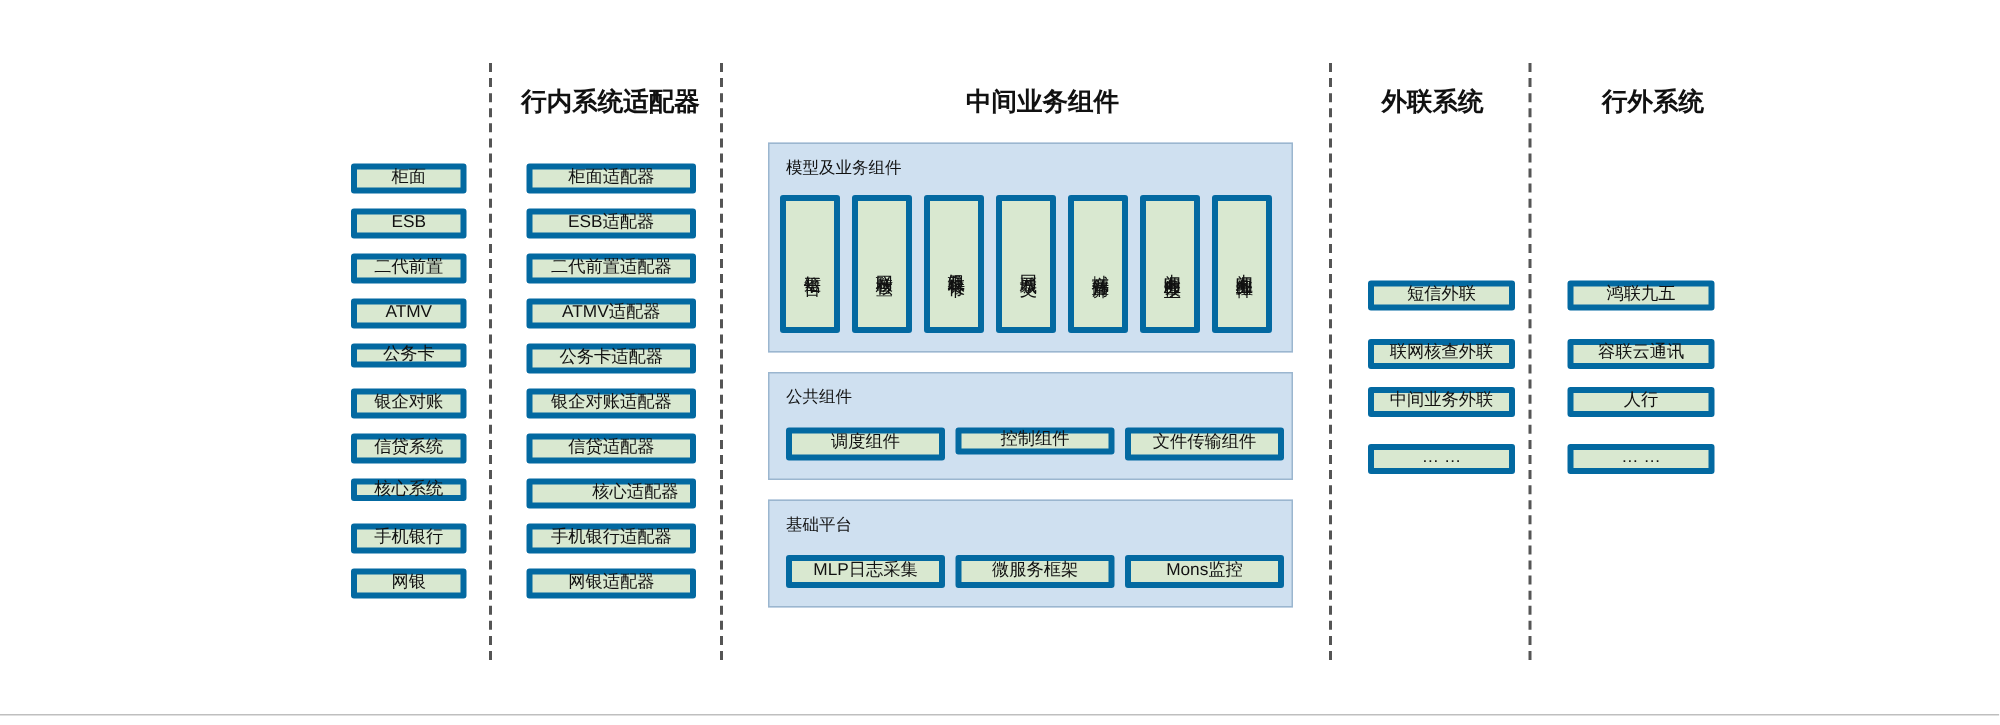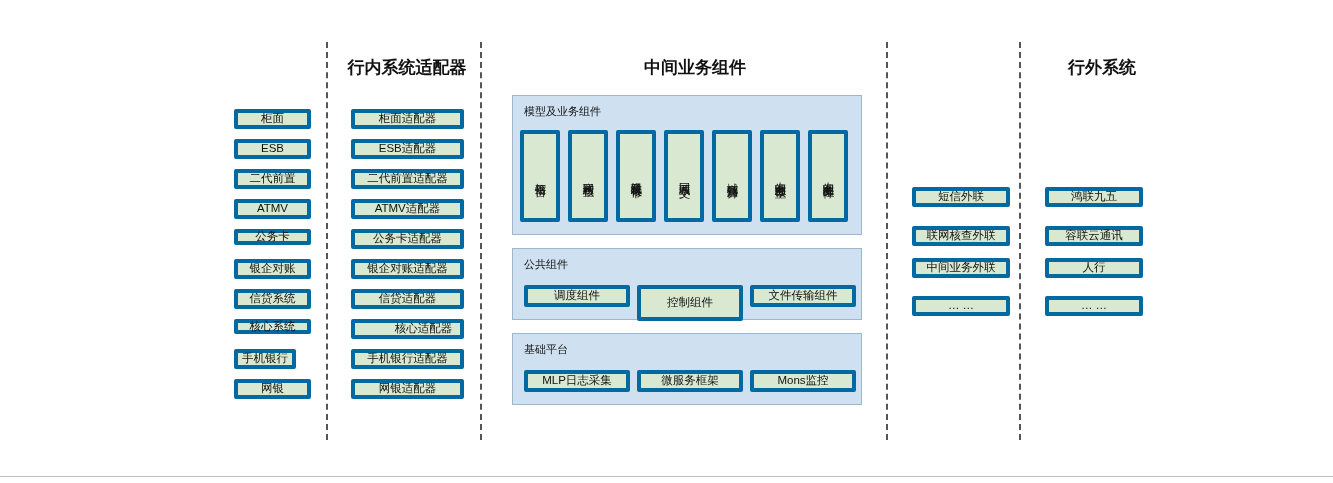--- a/index.html
+++ b/index.html
@@ -73,36 +73,37 @@
     white-space: nowrap;
   }
 </style>
 </head>
 <body>
 
 <div id="canvas">
 
   <div class="col-title" style="left:336px; top:56px; width:142px;">行内系统适配器</div>
   <div class="col-title" style="left:510px; top:56px; width:370px;">中间业务组件</div>
+  <div class="col-title" style="left:890px; top:56px; width:130px;">外联系统</div>
   <div class="col-title" style="left:1022px; top:56px; width:160px;">行外系统</div>
 
   <div class="vdivider" style="left:326px; top:42px; height:398px;"></div>
   <div class="vdivider" style="left:480px; top:42px; height:398px;"></div>
   <div class="vdivider" style="left:886px; top:42px; height:398px;"></div>
   <div class="vdivider" style="left:1019px; top:42px; height:398px;"></div>
 
   <div class="gbox" style="left:234px; top:109px; width:77px; height:20px;">柜面</div>
   <div class="gbox" style="left:234px; top:139px; width:77px; height:20px;">ESB</div>
   <div class="gbox" style="left:234px; top:169px; width:77px; height:20px;">二代前置</div>
   <div class="gbox" style="left:234px; top:199px; width:77px; height:20px;">ATMV</div>
   <div class="gbox" style="left:234px; top:229px; width:77px; height:16px;">公务卡</div>
   <div class="gbox" style="left:234px; top:259px; width:77px; height:20px;">银企对账</div>
   <div class="gbox" style="left:234px; top:289px; width:77px; height:20px;">信贷系统</div>
   <div class="gbox" style="left:234px; top:319px; width:77px; height:15px;">核心系统</div>
-  <div class="gbox" style="left:234px; top:349px; width:62px; height:20px;">手机银行</div>
+  <div class="gbox" style="left:234px; top:349px; width:77px; height:20px;">手机银行</div>
   <div class="gbox" style="left:234px; top:379px; width:77px; height:20px;">网银</div>
 
   <div class="gbox" style="left:351px; top:109px; width:113px; height:20px;">柜面适配器</div>
   <div class="gbox" style="left:351px; top:139px; width:113px; height:20px;">ESB适配器</div>
   <div class="gbox" style="left:351px; top:169px; width:113px; height:20px;">二代前置适配器</div>
   <div class="gbox" style="left:351px; top:199px; width:113px; height:20px;">ATMV适配器</div>
   <div class="gbox" style="left:351px; top:229px; width:113px; height:20px;">公务卡适配器</div>
   <div class="gbox" style="left:351px; top:259px; width:113px; height:20px;">银企对账适配器</div>
   <div class="gbox" style="left:351px; top:289px; width:113px; height:20px;">信贷适配器</div>
   <div class="gbox" style="left:351px; top:319px; width:113px; height:20px;padding-left:32px;">核心适配器</div>
@@ -115,21 +116,21 @@
   <div class="gbox vert" style="left:568px; top:130px; width:40px; height:92px;">联网核查</div>
   <div class="gbox vert" style="left:616px; top:130px; width:40px; height:92px;">银联及银行卡</div>
   <div class="gbox vert" style="left:664px; top:130px; width:40px; height:92px;">同城票交</div>
   <div class="gbox vert" style="left:712px; top:130px; width:40px; height:92px;">城商行清算</div>
   <div class="gbox vert" style="left:760px; top:130px; width:40px; height:92px;">中间业务模型</div>
   <div class="gbox vert" style="left:808px; top:130px; width:40px; height:92px;">中间业务组件</div>
 
   <div class="panel" style="left:512px; top:248px; width:350px; height:72px;"></div>
   <div class="panel-label" style="left:524px; top:257px;">公共组件</div>
   <div class="gbox" style="left:524px; top:285px; width:106px; height:22px;">调度组件</div>
-  <div class="gbox" style="left:637px; top:285px; width:106px; height:36px;">控制组件</div>
+  <div class="gbox" style="left:637px; top:285px; width:106px; height:18px;">控制组件</div>
   <div class="gbox" style="left:750px; top:285px; width:106px; height:22px;">文件传输组件</div>
 
   <div class="panel" style="left:512px; top:333px; width:350px; height:72px;"></div>
   <div class="panel-label" style="left:524px; top:342px;">基础平台</div>
   <div class="gbox" style="left:524px; top:370px; width:106px; height:22px;">MLP日志采集</div>
   <div class="gbox" style="left:637px; top:370px; width:106px; height:22px;">微服务框架</div>
   <div class="gbox" style="left:750px; top:370px; width:106px; height:22px;">Mons监控</div>
 
   <div class="gbox" style="left:912px; top:187px; width:98px; height:20px;">短信外联</div>
   <div class="gbox" style="left:912px; top:226px; width:98px; height:20px;">联网核查外联</div>

